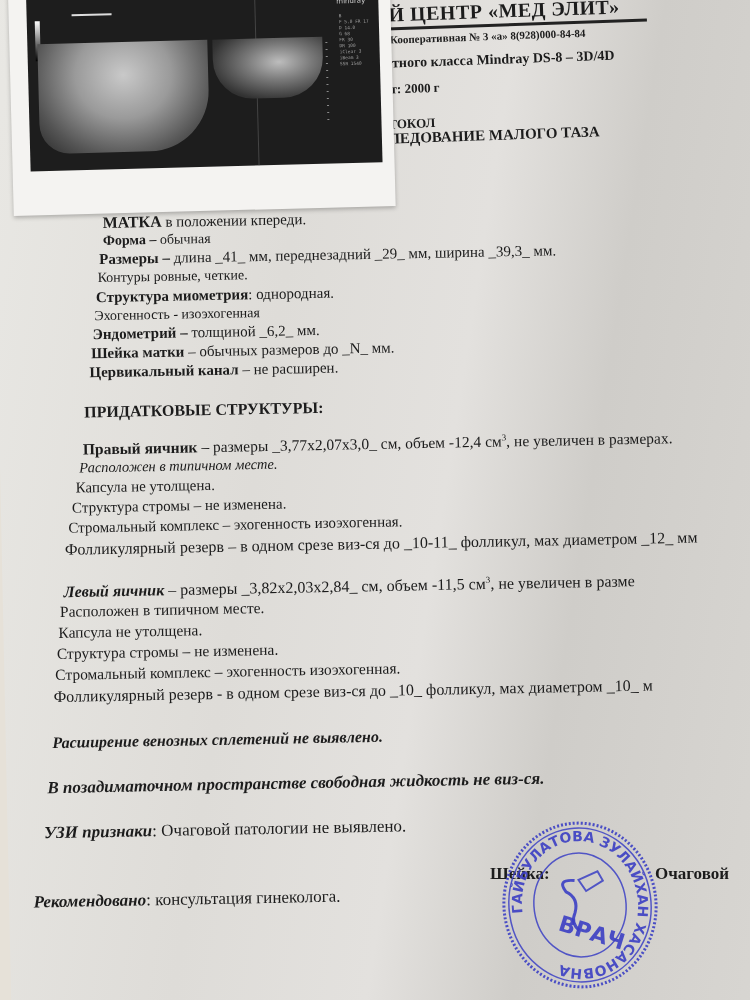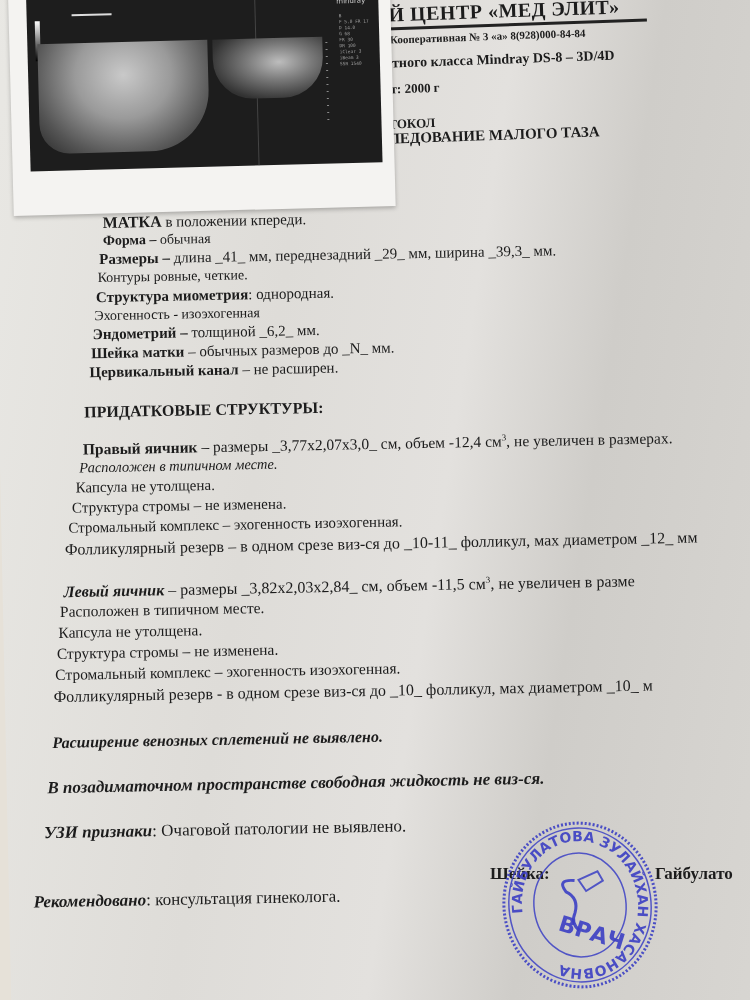--- a/index.html
+++ b/index.html
@@ -155,21 +155,21 @@
   <div class="line b i" style="left:38px;top:779px;font-size:17px;">В позадиматочном пространстве свободная жидкость не виз-ся.</div>
   <div class="line" style="left:34px;top:824px;font-size:17px;">
     <span class="b i">УЗИ признаки</span><span>:  Очаговой патологии не выявлено.</span>
   </div>
   <div class="line" style="left:22px;top:893px;font-size:17px;">
     <span class="b i">Рекомендовано</span><span>: консультация гинеколога.</span>
   </div>
 </div>
 
 <div class="signature-label">Шейка:</div>
-<div class="signature-name">Гайбулато</div>
+<div class="signature-name">Очаговой</div>
 
 <div class="stamp">
   <svg width="160" height="170" viewBox="0 0 160 170">
     <defs>
       <path id="ringPath" d="M 80 85 m -58 0 a 58 64 0 1 1 116 0 a 58 64 0 1 1 -116 0"></path>
     </defs>
     <ellipse cx="80" cy="85" rx="76" ry="82" fill="none" stroke="#3b3fc4" stroke-width="3" stroke-dasharray="2 2" opacity="0.9"></ellipse>
     <ellipse cx="80" cy="85" rx="71" ry="77" fill="none" stroke="#3b3fc4" stroke-width="1.5" opacity="0.85"></ellipse>
     <ellipse cx="80" cy="85" rx="46" ry="52" fill="none" stroke="#3b3fc4" stroke-width="1.5" opacity="0.85"></ellipse>
     <text fill="#3b3fc4" font-family="DejaVu Sans, sans-serif" font-size="14" font-weight="bold" opacity="0.9">

